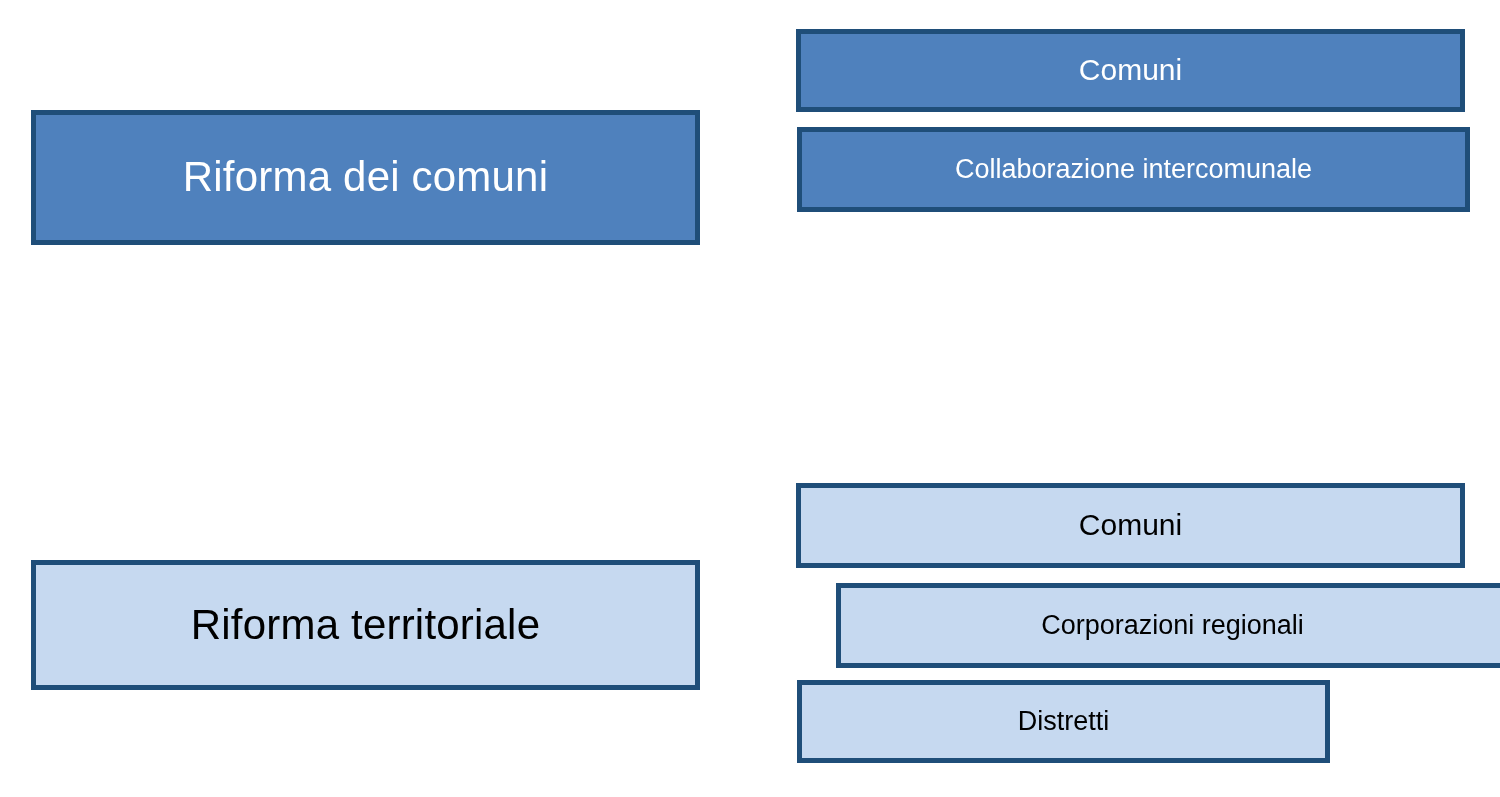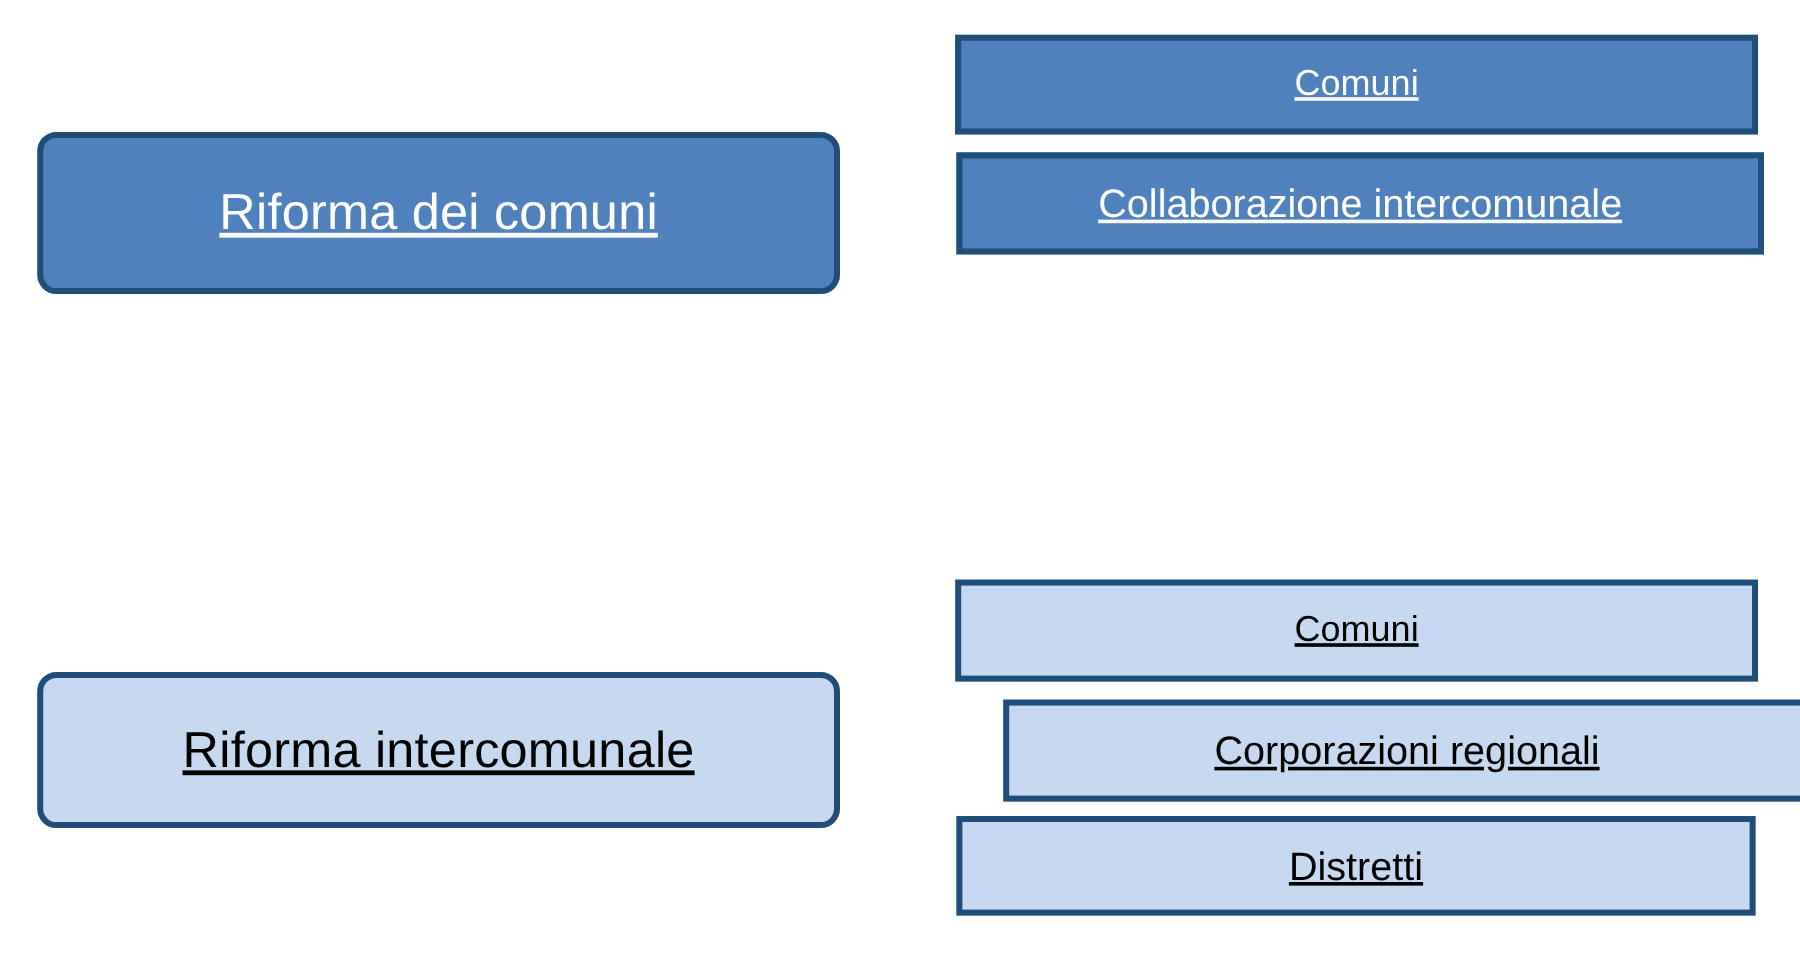--- a/index.html
+++ b/index.html
@@ -47,36 +47,34 @@
   .fill-light {
     background: #c6d9f0;
     color: #000000;
   }
 
   
   .box.primary {
     border-width: 5px;
     font-size: 42px;
     letter-spacing: 0.2px;
-    border-radius: 16px;
   }
 
   
   .box.secondary {
     border-width: 5px;
-    font-size: 33px;
+    font-size: 27px;
   }
   .box.secondary.lead {
     font-size: 30px;
   }
 
   .box-label {
     display: block;
     padding: 0 14px;
-    text-decoration: underline;
   }
 </style>
 </head>
 <body>
 
 <div class="canvas">
 
   <div class="box primary fill-dark" style="left:31px; top:110px; width:669px; height:135px;">
     <span class="box-label">Riforma dei comuni</span>
   </div>
@@ -84,28 +82,28 @@
   <div class="box secondary lead fill-dark" style="left:796px; top:29px; width:669px; height:83px;">
     <span class="box-label">Comuni</span>
   </div>
 
   <div class="box secondary fill-dark" style="left:797px; top:127px; width:673px; height:85px;">
     <span class="box-label">Collaborazione intercomunale</span>
   </div>
 
 
   <div class="box primary fill-light" style="left:31px; top:560px; width:669px; height:130px;">
-    <span class="box-label">Riforma intercomunale</span>
+    <span class="box-label">Riforma territoriale</span>
   </div>
 
   <div class="box secondary lead fill-light" style="left:796px; top:483px; width:669px; height:85px;">
     <span class="box-label">Comuni</span>
   </div>
 
   <div class="box secondary fill-light" style="left:836px; top:583px; width:673px; height:85px;">
     <span class="box-label">Corporazioni regionali</span>
   </div>
 
-  <div class="box secondary fill-light" style="left:797px; top:680px; width:666px; height:83px;">
+  <div class="box secondary fill-light" style="left:797px; top:680px; width:533px; height:83px;">
     <span class="box-label">Distretti</span>
   </div>
 
 </div>
 
 </body></html>

